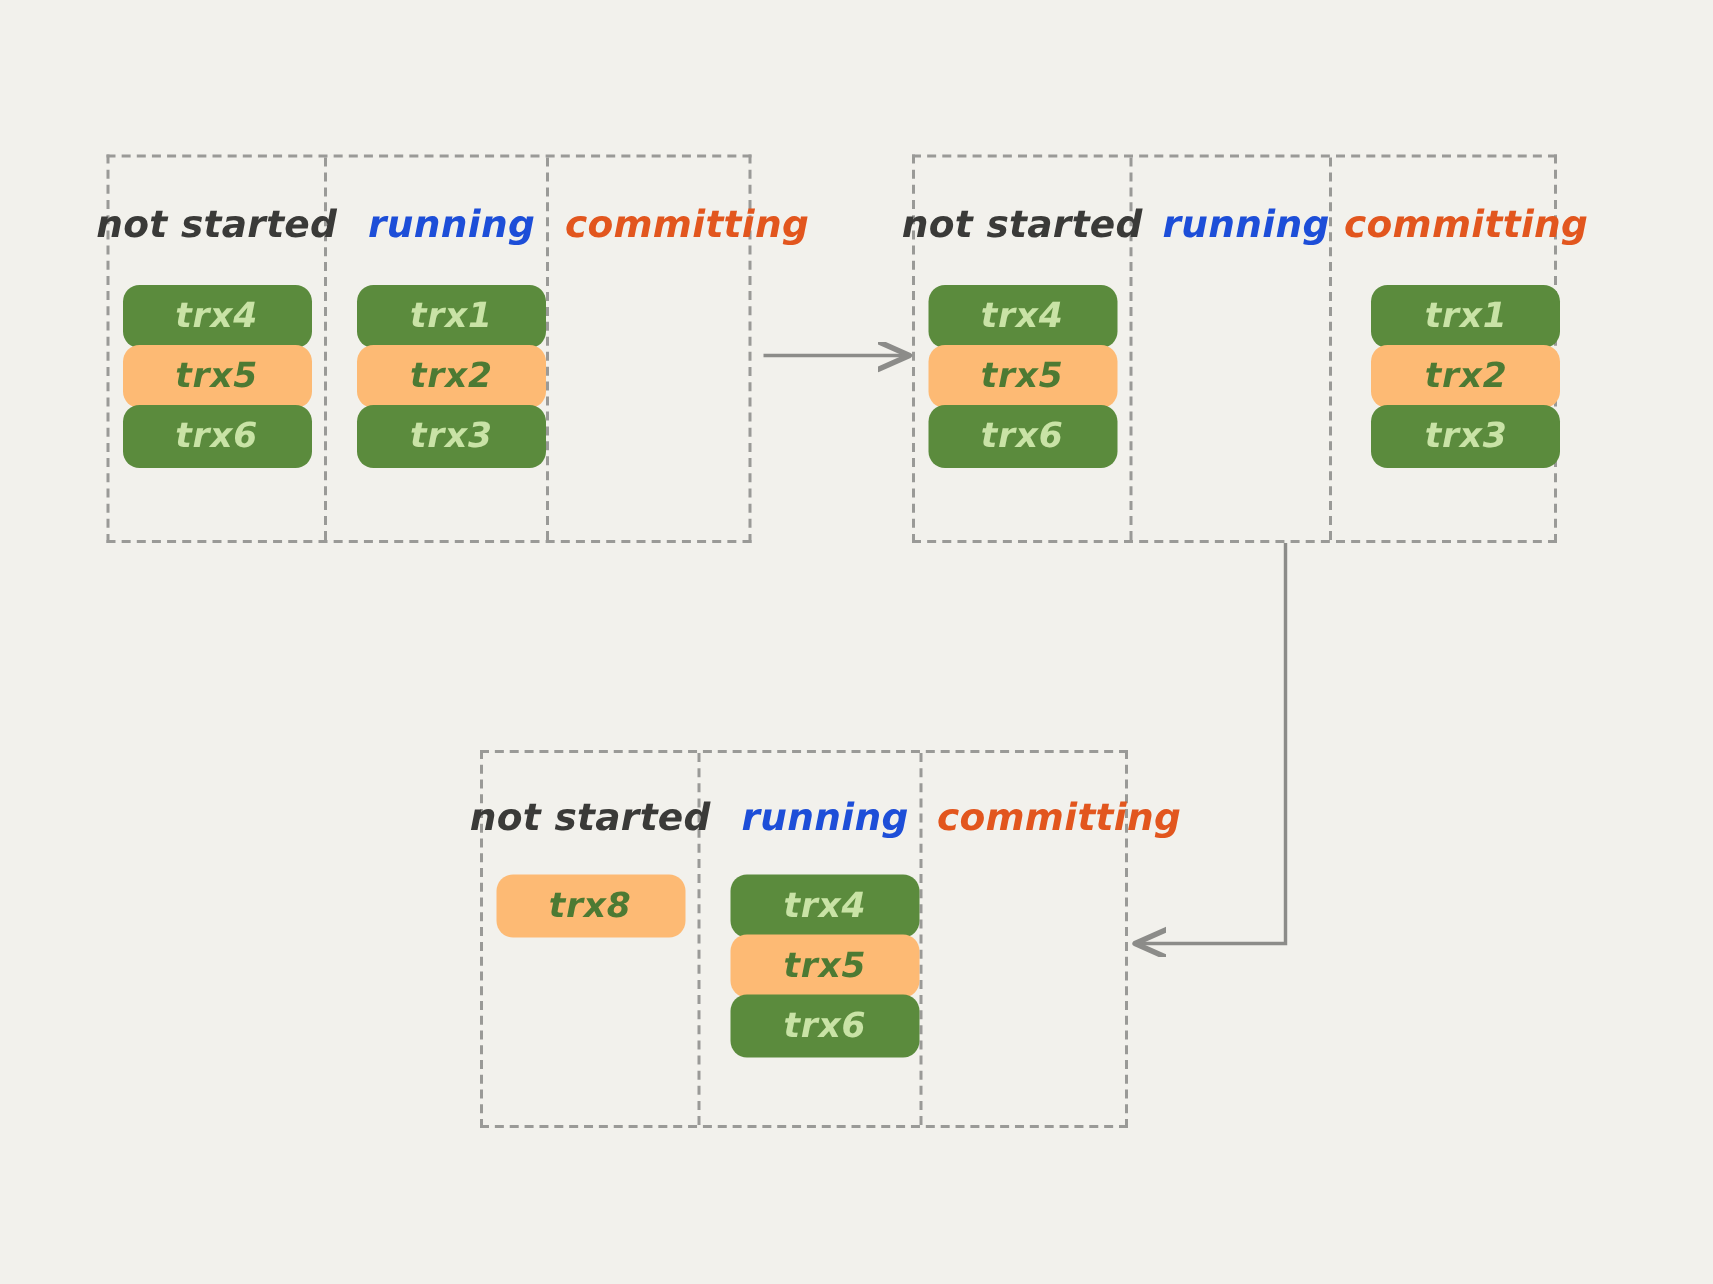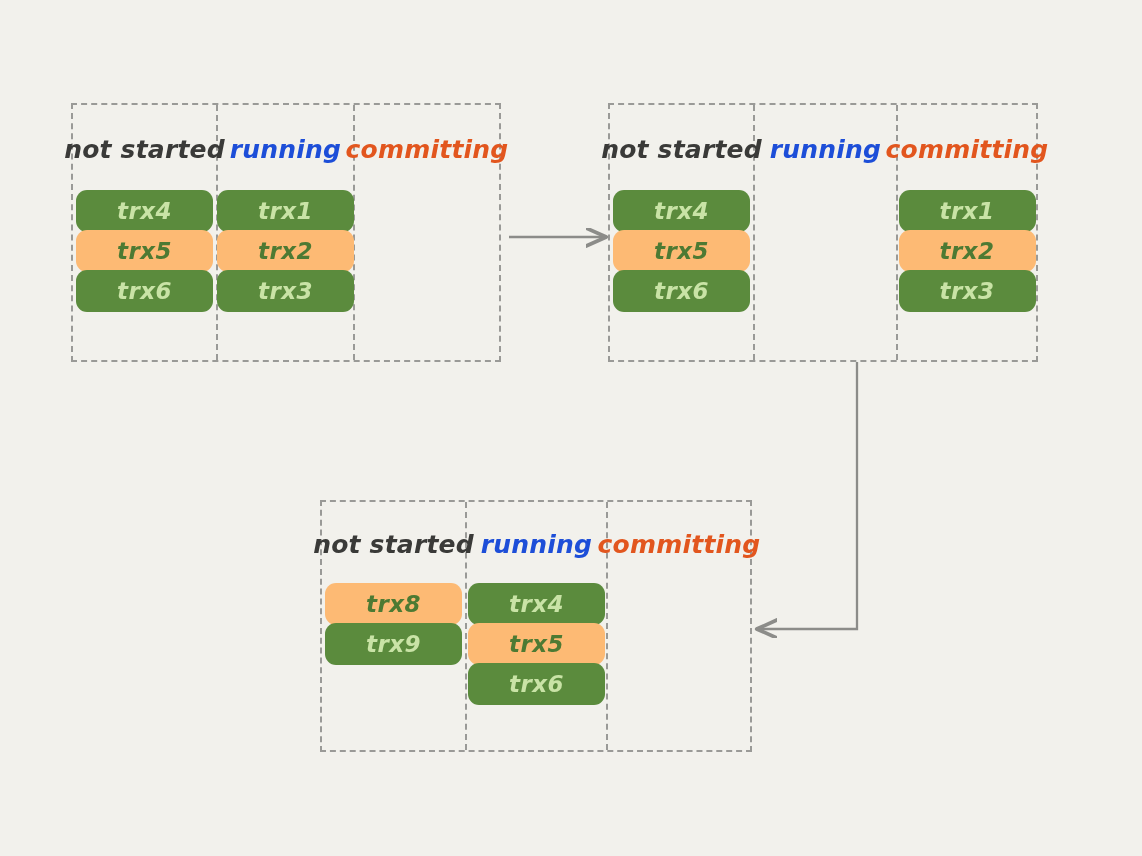--- a/index.html
+++ b/index.html
@@ -23,20 +23,21 @@
   }
 
   
   .panel {
     position: absolute;
     box-sizing: border-box;
     border: 2px dashed #9a9a97;
     background: transparent;
     display: flex;
     flex-direction: row;
+    gap: 20px;
   }
 
   .column {
     position: relative;
     box-sizing: border-box;
     display: flex;
     flex-direction: column;
     align-items: center;
     border-right: 2px dashed #9a9a97;
   }
@@ -59,21 +60,21 @@
     display: flex;
     flex-direction: column;
     align-items: center;
   }
 
   .pill {
     box-sizing: border-box;
     display: flex;
     align-items: center;
     justify-content: center;
-    width: 137px;
+    width: 126px;
     height: 42px;
     border-radius: 11px;
     font-family: "DejaVu Sans", sans-serif;
     font-weight: 700;
     font-style: italic;
     font-size: 23px;
     letter-spacing: 0.5px;
     margin-bottom: -2px;
   }
   .pill.dark  { background: #5b8b3d; color: #c9e3a6; }
@@ -149,21 +150,20 @@
         <div class="pill dark">trx3</div>
       </div>
     </div>
   </div>
 
   <div class="panel" style="left:320px; top:500px; width:432px; height:252px;">
     <div class="column" style="width:145px;">
       <div class="col-title t-notstarted" style="margin-top:30px;">not started</div>
       <div class="pill-stack" style="margin-top:26px;">
         <div class="pill light">trx8</div>
-        <div class="pill dark">trx9</div>
       </div>
     </div>
     <div class="column" style="width:141px;">
       <div class="col-title t-running" style="margin-top:30px;">running</div>
       <div class="pill-stack" style="margin-top:26px;">
         <div class="pill dark">trx4</div>
         <div class="pill light">trx5</div>
         <div class="pill dark">trx6</div>
       </div>
     </div>

